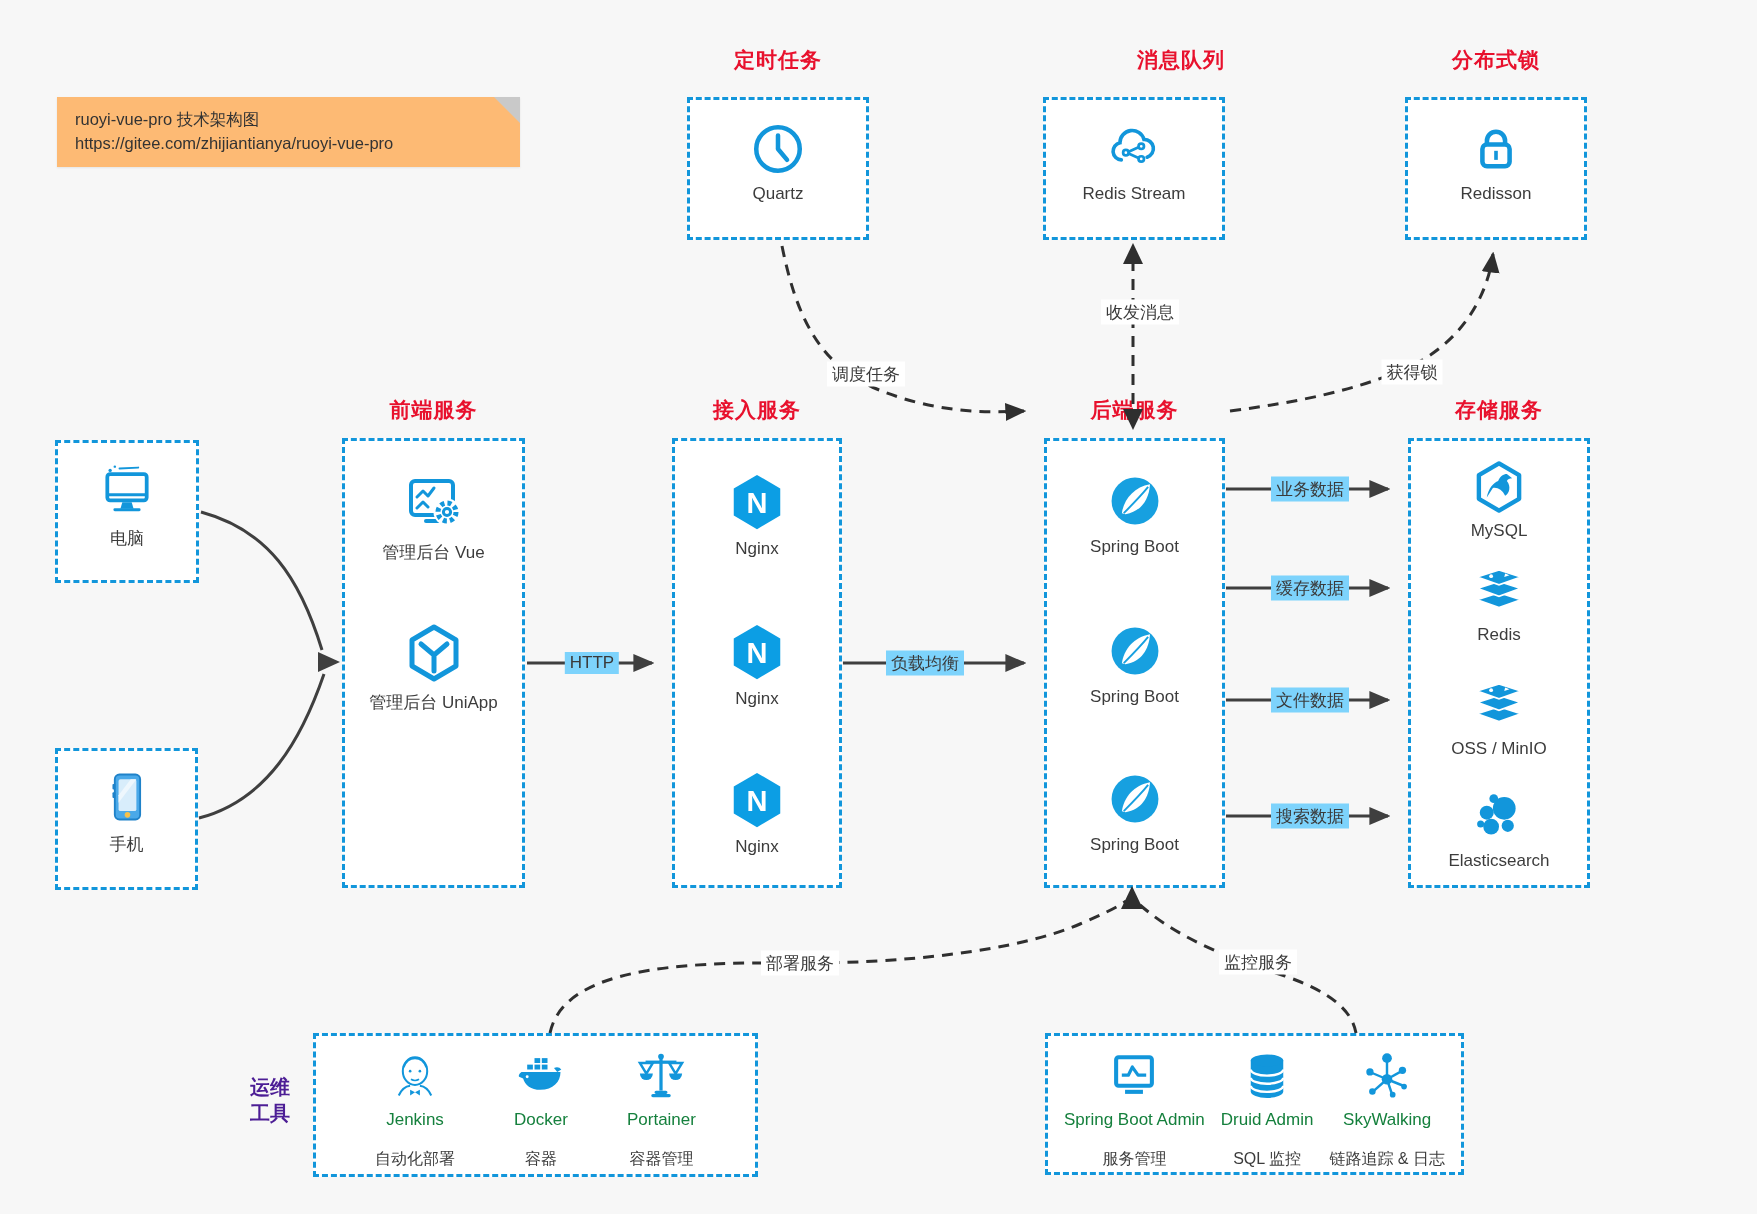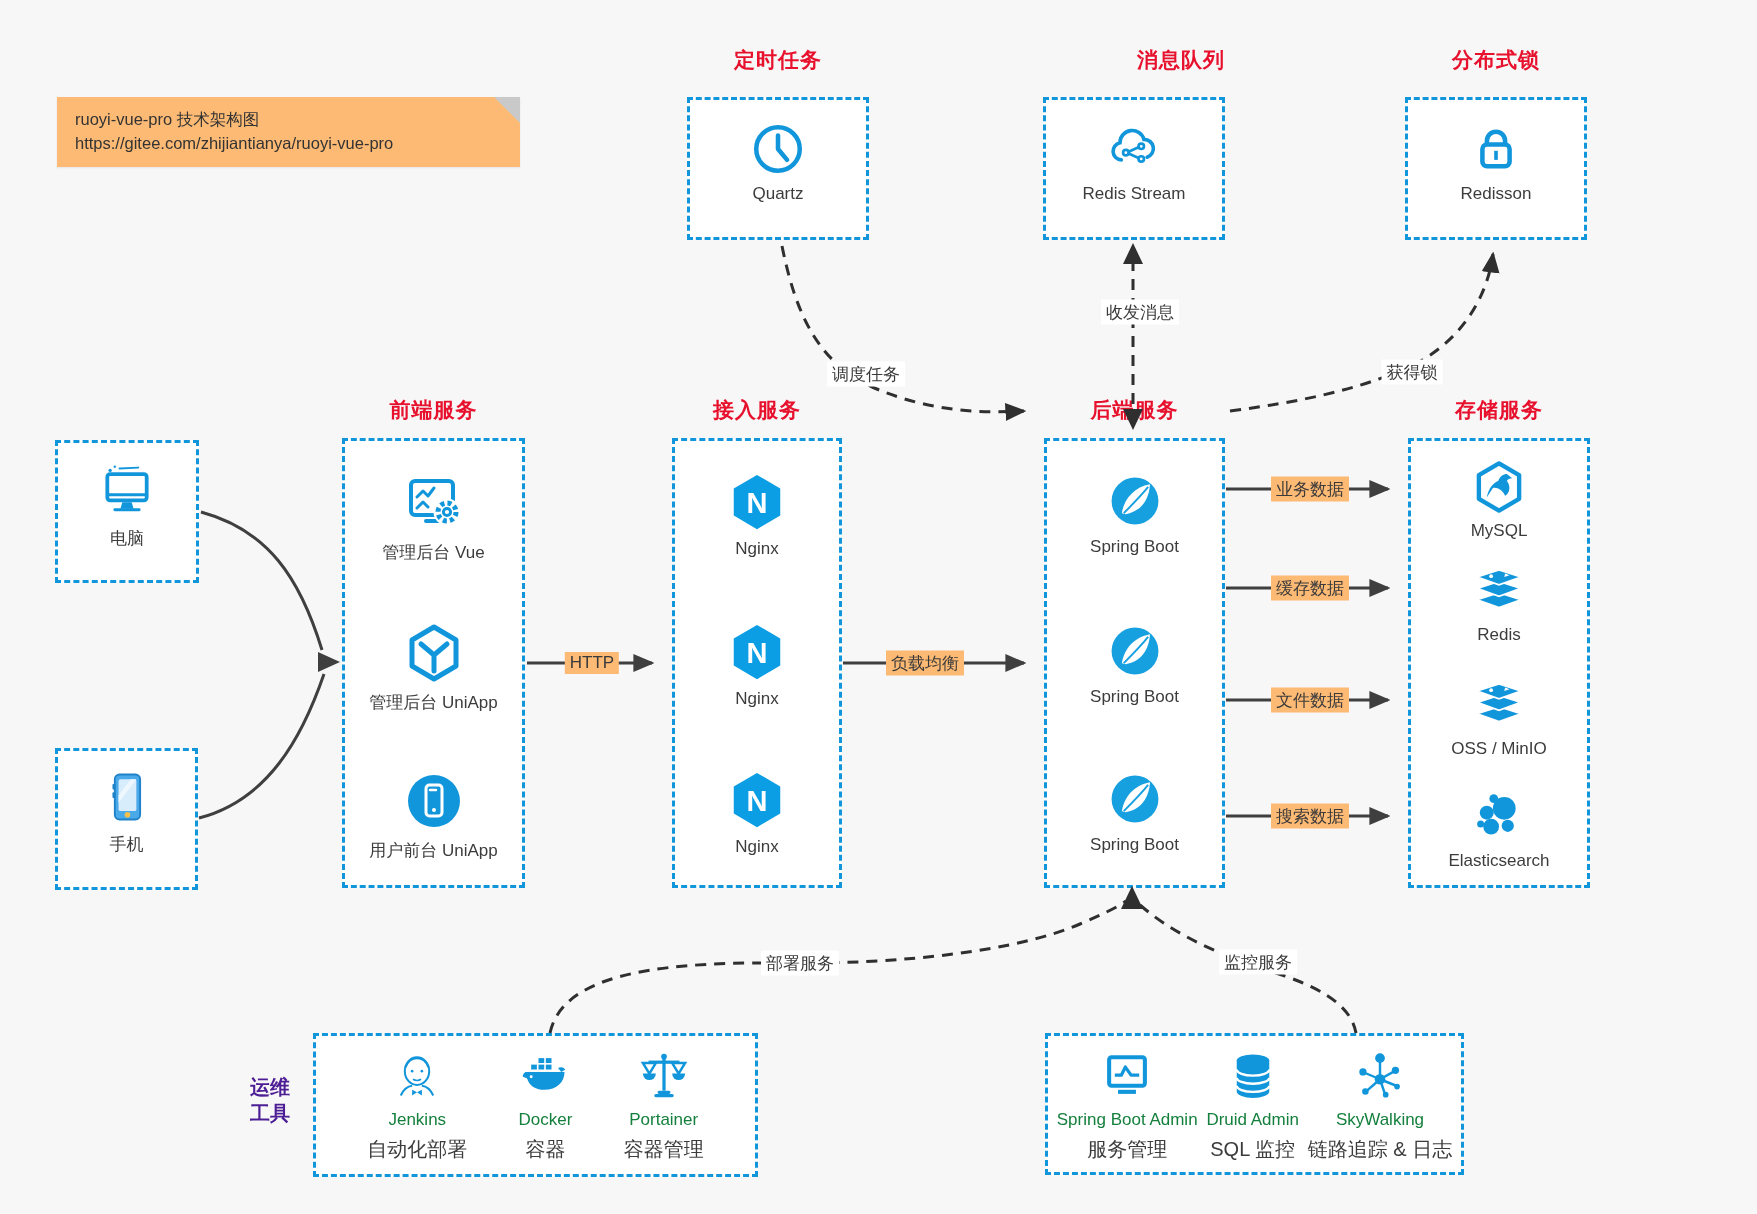--- a/index.html
+++ b/index.html
@@ -31,26 +31,26 @@
     color:#4c1d95;font-size:20px;font-weight:bold;text-align:left;
     line-height:26px;white-space:nowrap;
   }
   
   .node{position:absolute;left:0;right:0;display:flex;flex-direction:column;align-items:center;}
   .node .lbl{font-size:17px;color:#3c3c3c;margin-top:6px;white-space:nowrap;text-align:center;}
   
   .toolrow{display:flex;justify-content:space-evenly;align-items:flex-start;height:100%;padding-top:14px;box-sizing:border-box;}
   .tool{display:flex;flex-direction:column;align-items:center;}
   .tool .nm{font-size:17px;color:#15803d;margin-top:8px;white-space:nowrap;}
-  .tool .ds{font-size:20px;color:#3c3c3c;margin-top:6px;white-space:nowrap;}
+  .tool .ds{font-size:16px;color:#3c3c3c;margin-top:19px;white-space:nowrap;}
   
   .elbl{
     position:absolute;transform:translate(-50%,-50%);
     font-size:17px;color:#3a3a3a;white-space:nowrap;
-    background:#fdba74;padding:1px 5px;z-index:7;
+    background:#7dd3fc;padding:1px 5px;z-index:7;
   }
   .elbl.white{background:#ffffff;}
   svg.wires{position:absolute;left:0;top:0;z-index:5;pointer-events:none;}
   .z2{z-index:2;}
 </style>
 </head>
 <body>
 
 <div class="abs note z2" style="left:57px;top:97px;width:445px;height:50px;">
   <div>ruoyi-vue-pro 技术架构图</div>
@@ -144,29 +144,20 @@
       <circle cx="45" cy="41" r="3.6" fill="none" stroke="#1296db" stroke-width="3"></circle>
     </svg>
     <div class="lbl">管理后台 Vue</div>
   </div>
   <div class="node" style="top:180px;">
     <svg width="64" height="64" viewBox="0 0 64 64">
       <path d="M32 6 L54 19 V45 L32 58 L10 45 V19 Z" fill="none" stroke="#1296db" stroke-width="5" stroke-linejoin="round"></path>
       <path d="M32 34 L19 23 M32 34 L45 23 M32 34 V50" fill="none" stroke="#1296db" stroke-width="5" stroke-linecap="round"></path>
     </svg>
     <div class="lbl">管理后台 UniApp</div>
-  </div>
-  <div class="node" style="top:328px;">
-    <svg width="64" height="64" viewBox="0 0 64 64">
-      <circle cx="32" cy="32" r="26" fill="#1296db"></circle>
-      <rect x="24" y="16" width="16" height="31" rx="3.5" fill="none" stroke="#ffffff" stroke-width="3"></rect>
-      <line x1="28" y1="21" x2="34" y2="21" stroke="#ffffff" stroke-width="2.5" stroke-linecap="round"></line>
-      <circle cx="32" cy="41" r="2" fill="#ffffff"></circle>
-    </svg>
-    <div class="lbl">用户前台 UniApp</div>
   </div>
 </div>
 
 <div class="abs dbox z2" style="left:672px;top:438px;width:170px;height:450px;">
   <div class="node" style="top:30px;">
     <svg width="62" height="62" viewBox="0 0 64 64">
       <polygon points="32,4 56,18 56,46 32,60 8,46 8,18" fill="#0c9ee4"></polygon>
       <text x="32" y="43" font-size="30" font-weight="bold" fill="#ffffff" text-anchor="middle" font-family="Liberation Sans, sans-serif">N</text>
     </svg>
     <div class="lbl">Nginx</div>

